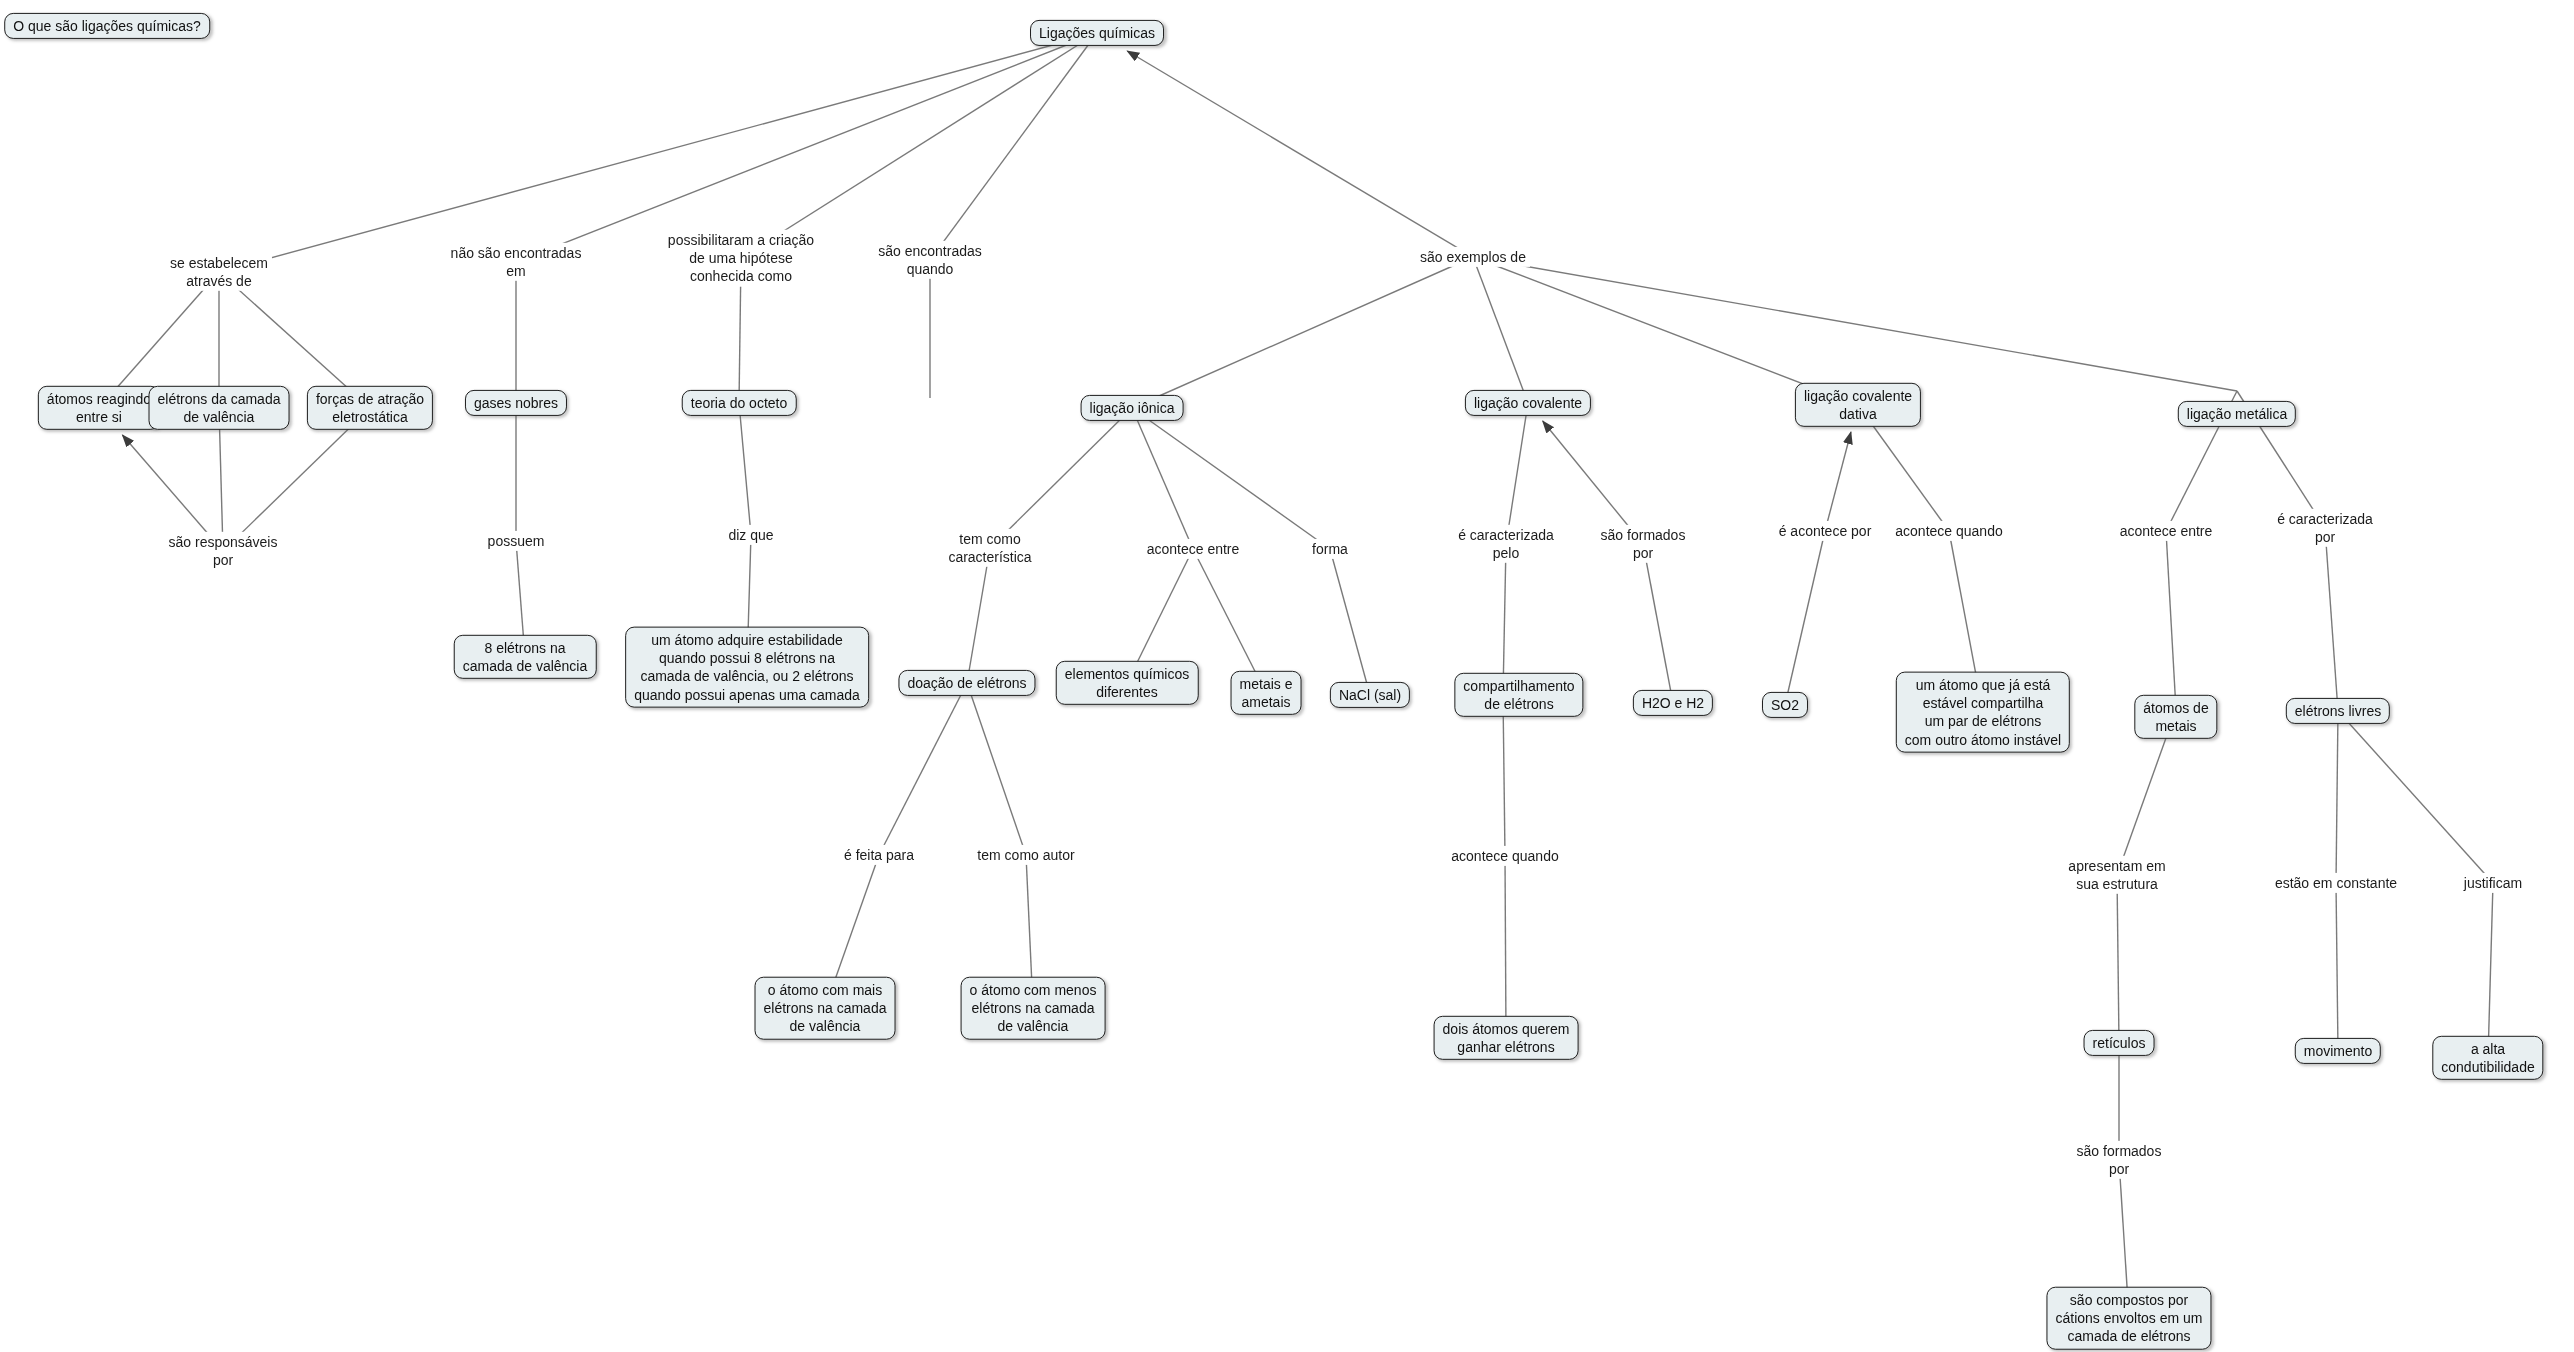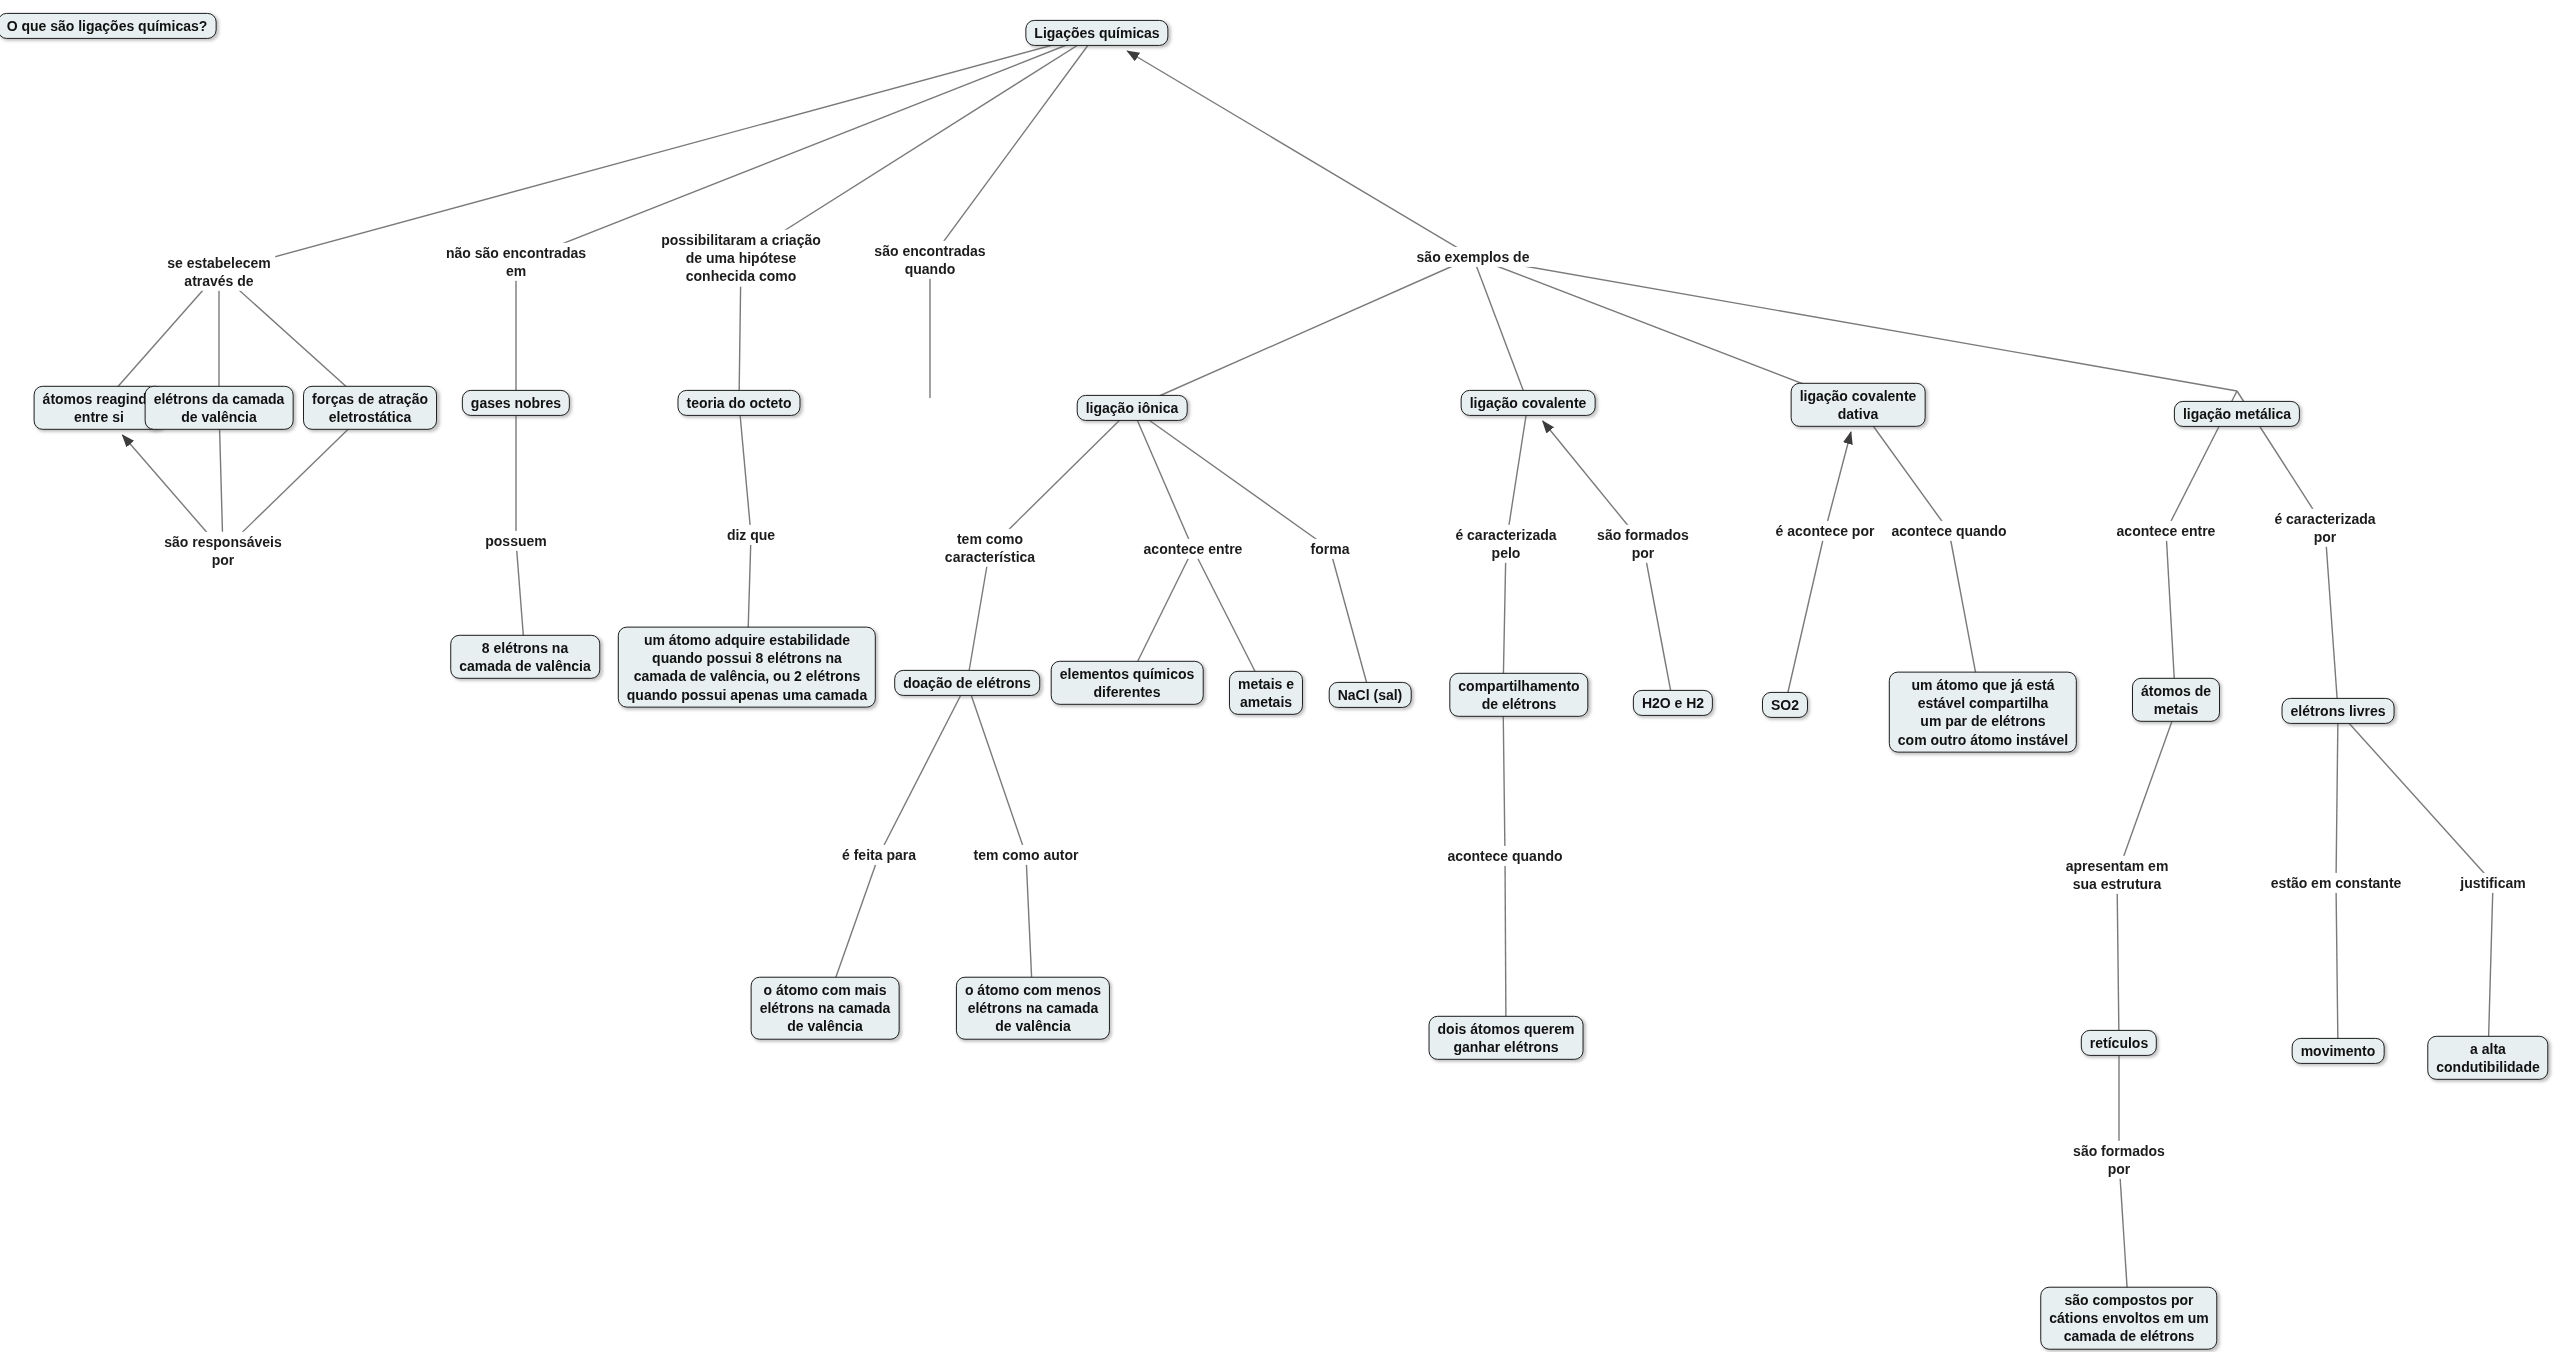--- a/index.html
+++ b/index.html
@@ -55,21 +55,21 @@
   }
   .link-label{
     background:var(--canvas-bg);
     padding:1px 4px;
     color:#1c1c1c;
   }
 </style>
 </head>
 <body>
 
-<div id="map-canvas" style="width: 2574px; height: 1352px; font-weight: bold;">
+<div id="map-canvas" style="width: 2574px; height: 1352px;">
   <svg id="edge-layer" xmlns="http://www.w3.org/2000/svg" viewBox="0 0 2574 1352">
     <defs>
       <marker id="arrowhead" markerUnits="userSpaceOnUse" markerWidth="15" markerHeight="12" refX="12" refY="5" orient="auto">
         <path d="M0,0 L13,5 L0,10 Z"></path>
       </marker>
     </defs>
   <line x1="219" y1="272" x2="1097" y2="33" class="edge"></line>
       <line x1="219" y1="272" x2="99" y2="408" class="edge"></line>
       <line x1="219" y1="272" x2="219" y2="408" class="edge"></line>
       <line x1="219" y1="272" x2="370" y2="408" class="edge"></line>
@@ -154,21 +154,21 @@
 ametais</div>
       <div class="node concept" style="left: 1370px; top: 695px;">NaCl (sal)</div>
       <div class="node concept" style="left: 1503px; top: 695px; margin-left: 16px;">compartilhamento
 de elétrons</div>
       <div class="node concept" style="left: 1673px; top: 703px;">H2O e H2</div>
       <div class="node concept" style="left: 1785px; top: 705px;">SO2</div>
       <div class="node concept" style="left: 1983px; top: 712px;">um átomo que já está
 estável compartilha
 um par de elétrons
 com outro átomo instável</div>
-      <div class="node concept" style="left: 2176px; top: 700px;">átomos de
+      <div class="node concept" style="left: 2176px; top: 717px;">átomos de
 metais</div>
       <div class="node concept" style="left: 2338px; top: 711px;">elétrons livres</div>
       <div class="node concept" style="left: 825px; top: 1008px;">o átomo com mais
 elétrons na camada
 de valência</div>
       <div class="node concept" style="left: 1033px; top: 1008px;">o átomo com menos
 elétrons na camada
 de valência</div>
       <div class="node concept" style="left: 1506px; top: 1038px;">dois átomos querem
 ganhar elétrons</div>

